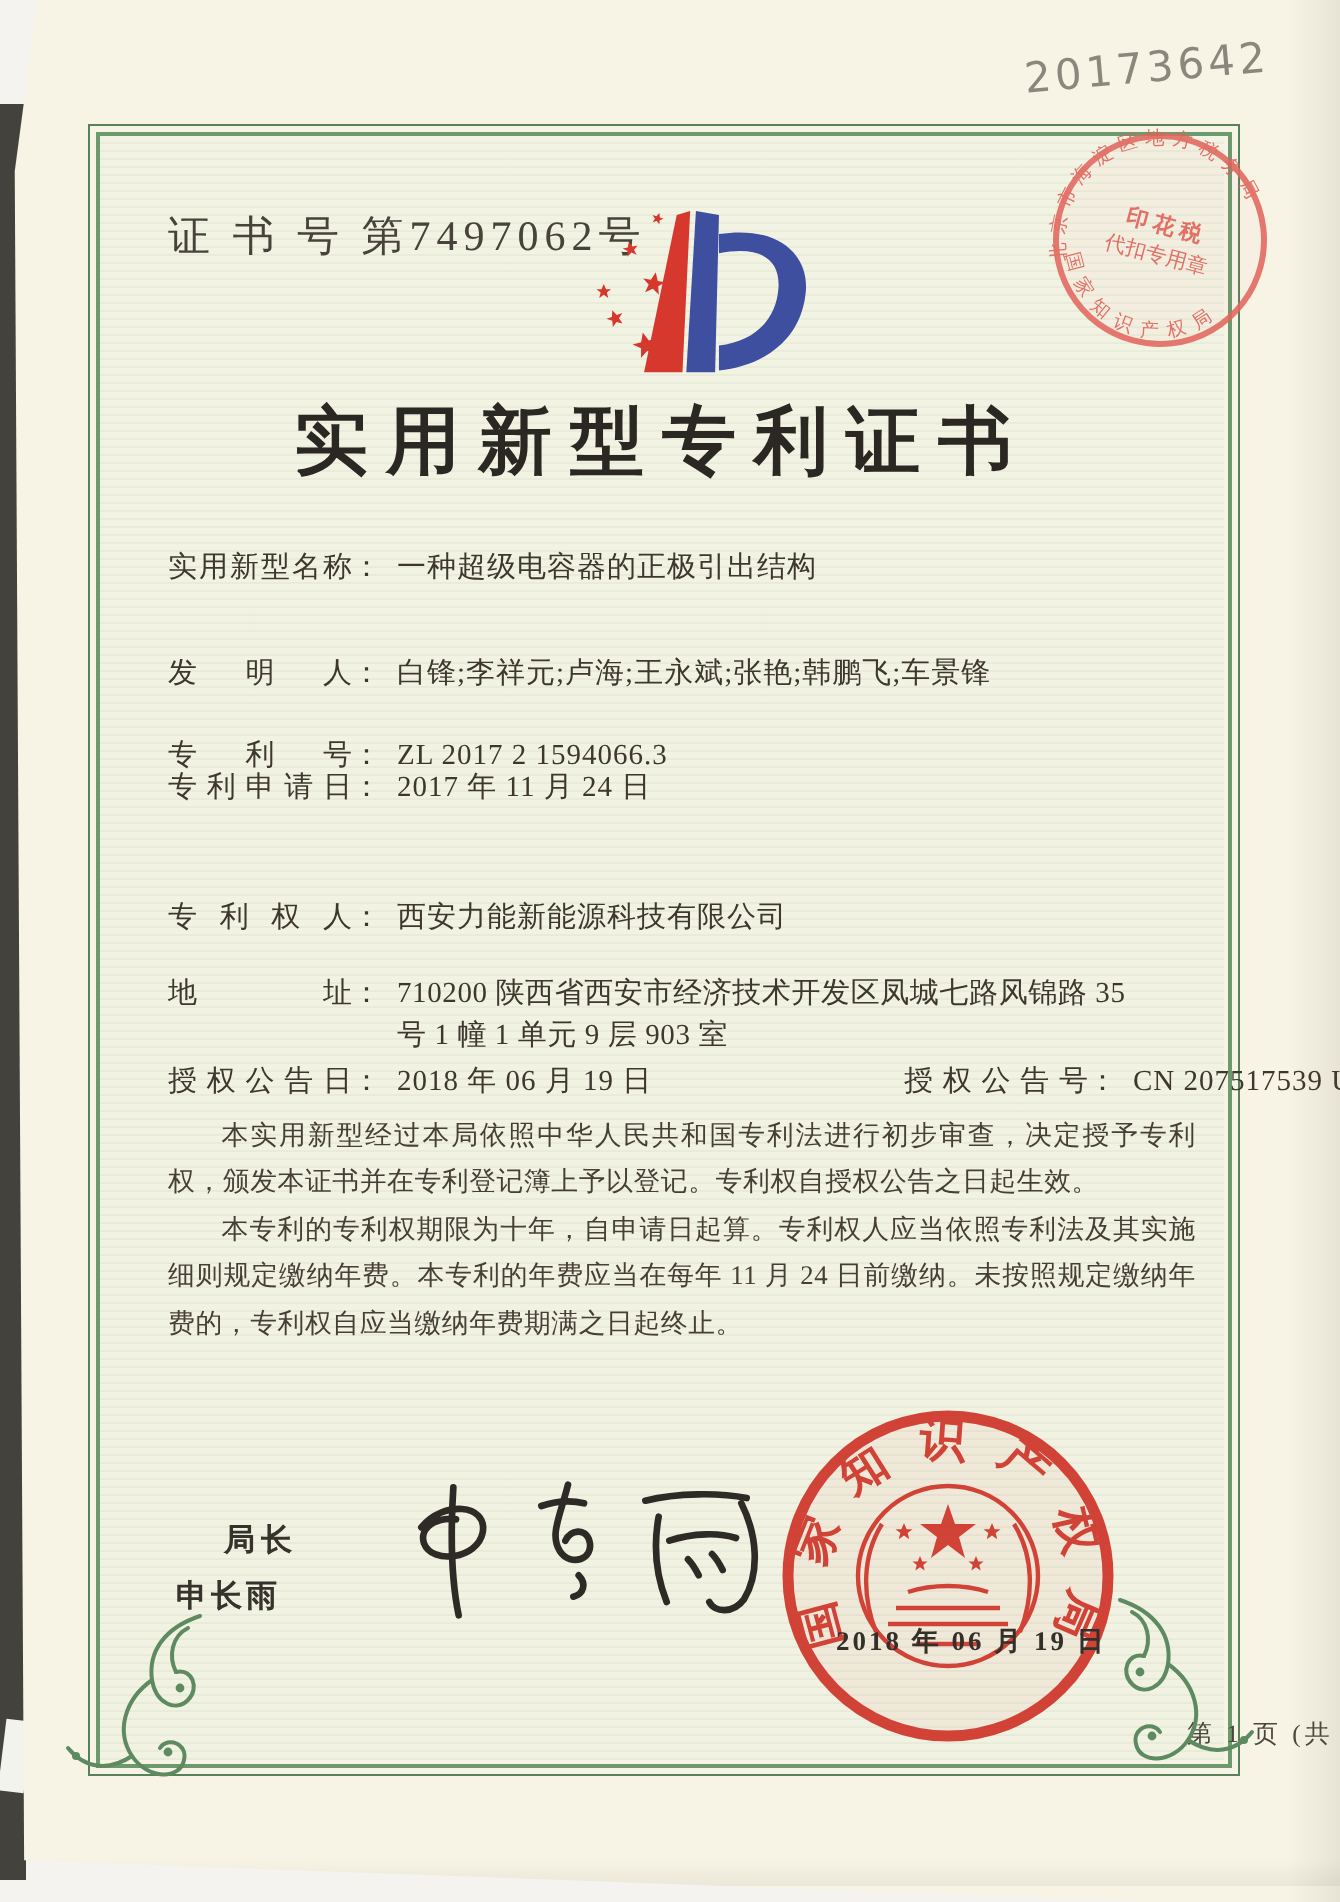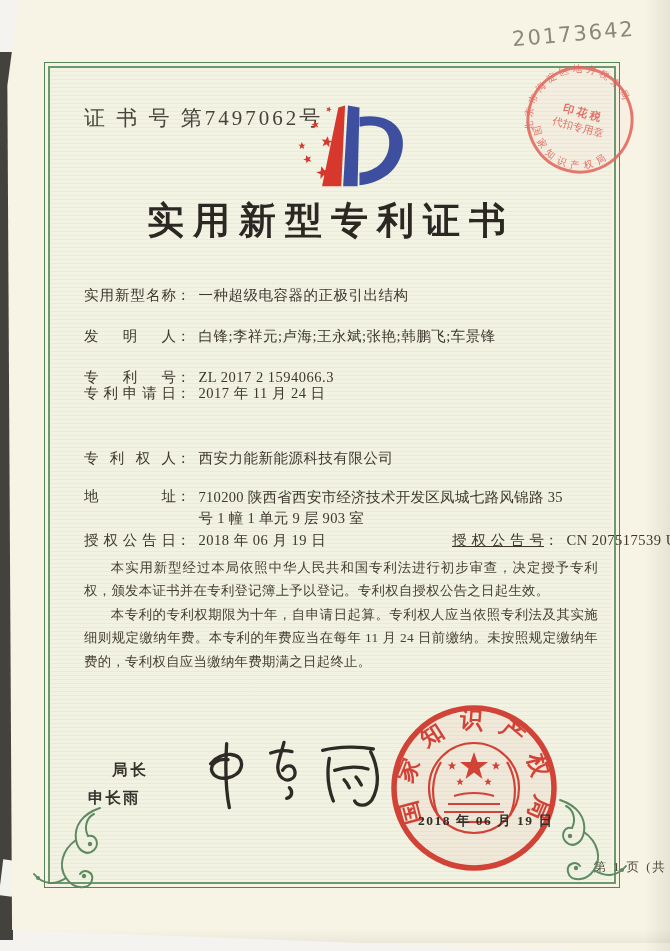--- a/index.html
+++ b/index.html
@@ -24,21 +24,21 @@
            linear-gradient(#f3f3e4,#f2f2e2);}
   
   .cert-no{position:absolute;left:84px;top:104px;font-size:21px;letter-spacing:3px;color:#47423a;}
   .title{position:absolute;left:44px;top:196px;width:574px;text-align:center;
          font-size:37px;font-weight:700;letter-spacing:9px;color:#2b2823;}
   .row{position:absolute;left:84px;font-size:14.5px;color:#3d372e;white-space:nowrap;}
   .row .lab{display:inline-block;width:92px;text-align:justify;text-align-last:justify;color:#3d372e;}
   .row .val{margin-left:8px;letter-spacing:0.5px;}
   .row .valblock{display:inline-block;vertical-align:top;margin-left:8px;line-height:20.5px;white-space:normal;width:392px;letter-spacing:0.3px;}
   .grant-right{position:absolute;left:368px;top:0;font-size:14.5px;white-space:nowrap;}
-  .grant-right .lab{width:92px;text-decoration:underline;}
+  .grant-right .lab{width:92px;}
   .paras{position:absolute;left:84px;top:556px;width:514px;}
   .paras p{margin:0;text-indent:2em;font-size:13.4px;line-height:23.4px;letter-spacing:0.3px;
            color:#463f35;text-align:justify;}
   .director{position:absolute;left:88px;top:760px;font-size:15.5px;font-weight:600;
             letter-spacing:3px;color:#36332c;margin-left:24px;}
   .director-name{position:absolute;left:88px;top:788px;font-size:15.5px;font-weight:600;
             letter-spacing:2px;color:#36332c;}
   .signature{position:absolute;left:192px;top:736px;}
   .seal{position:absolute;left:386px;top:700px;opacity:0.92;}
   .seal-date{position:absolute;left:418px;top:812px;font-size:13.5px;font-weight:600;
@@ -98,21 +98,21 @@
       <use href="#st" transform="translate(46,16) scale(0.32) rotate(18)" fill="#d6382e"></use>
       <use href="#st" transform="translate(32,32) scale(0.42) rotate(-12)" fill="#d6382e"></use>
       <use href="#st" transform="translate(44,50) scale(0.62) rotate(10)" fill="#d6382e"></use>
       <use href="#st" transform="translate(18,54) scale(0.40) rotate(0)" fill="#d6382e"></use>
       <use href="#st" transform="translate(24,68) scale(0.46) rotate(-20)" fill="#d6382e"></use>
       <use href="#st" transform="translate(40,82) scale(0.70) rotate(-14)" fill="#d6382e"></use>
     </svg>
 
     <div class="title">实用新型专利证书</div>
 
-    <div class="row" style="top:286px">
+    <div class="row" style="top:274px">
       <span class="lab">实用新型名称</span><span>：</span><span class="val">一种超级电容器的正极引出结构</span>
     </div>
     <div class="row" style="top:327px">
       <span class="lab">发明人</span><span>：</span><span class="val">白锋;李祥元;卢海;王永斌;张艳;韩鹏飞;车景锋</span>
     </div>
     <div class="row" style="top:368px">
       <span class="lab">专利号</span><span>：</span><span class="val">ZL 2017 2 1594066.3</span>
     </div>
     <div class="row" style="top:384px">
       <span class="lab">专利申请日</span><span>：</span><span class="val">2017 年 11 月 24 日</span>

